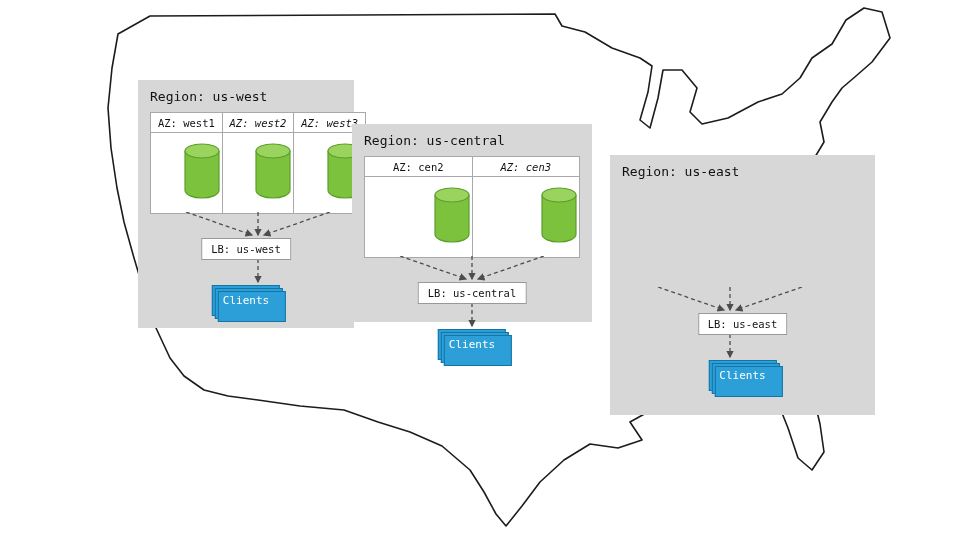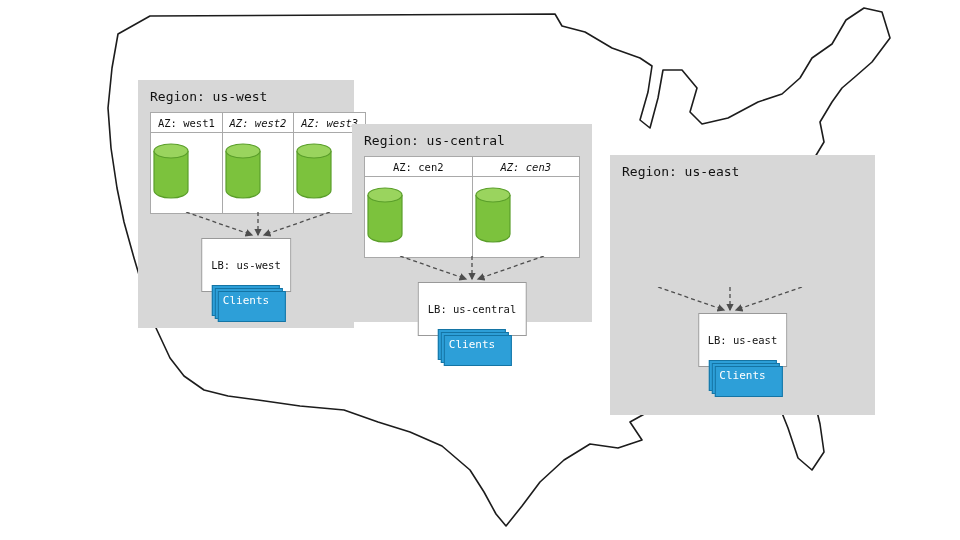--- a/index.html
+++ b/index.html
@@ -34,21 +34,21 @@
     left: 12px; top: 32px;
     width: 214px; height: 100px;
     background: #ffffff;
     border: 1px solid #a9a9a9;
     display: flex;
   }
   .az-col {
     flex: 1;
     display: flex;
     flex-direction: column;
-    align-items: flex-start;
+    align-items: flex-end;
     min-width: 0;
   }
   .az-col + .az-col { border-left: 1px solid #a9a9a9; font-style: italic; }
   .az-header {
     width: 100%;
     box-sizing: border-box;
     text-align: center;
     font-size: 10.5px;
     padding: 4px 0 3px 0;
     border-bottom: 1px solid #a9a9a9;
@@ -65,21 +65,21 @@
   }
   .lb-box {
     position: absolute;
     top: 158px;
     left: 50%;
     transform: translateX(-50%);
     background: #ffffff;
     border: 1px solid #999999;
     font-size: 10.5px;
     color: #111111;
-    padding: 20px 9px;
+    padding: 4px 9px;
     white-space: nowrap;
     z-index: 1;
   }
   .clients {
     position: absolute;
     top: 205px;
     left: 50%;
     transform: translateX(-50%);
     background: #2d9fd8;
     border: 1px solid #1474a4;

